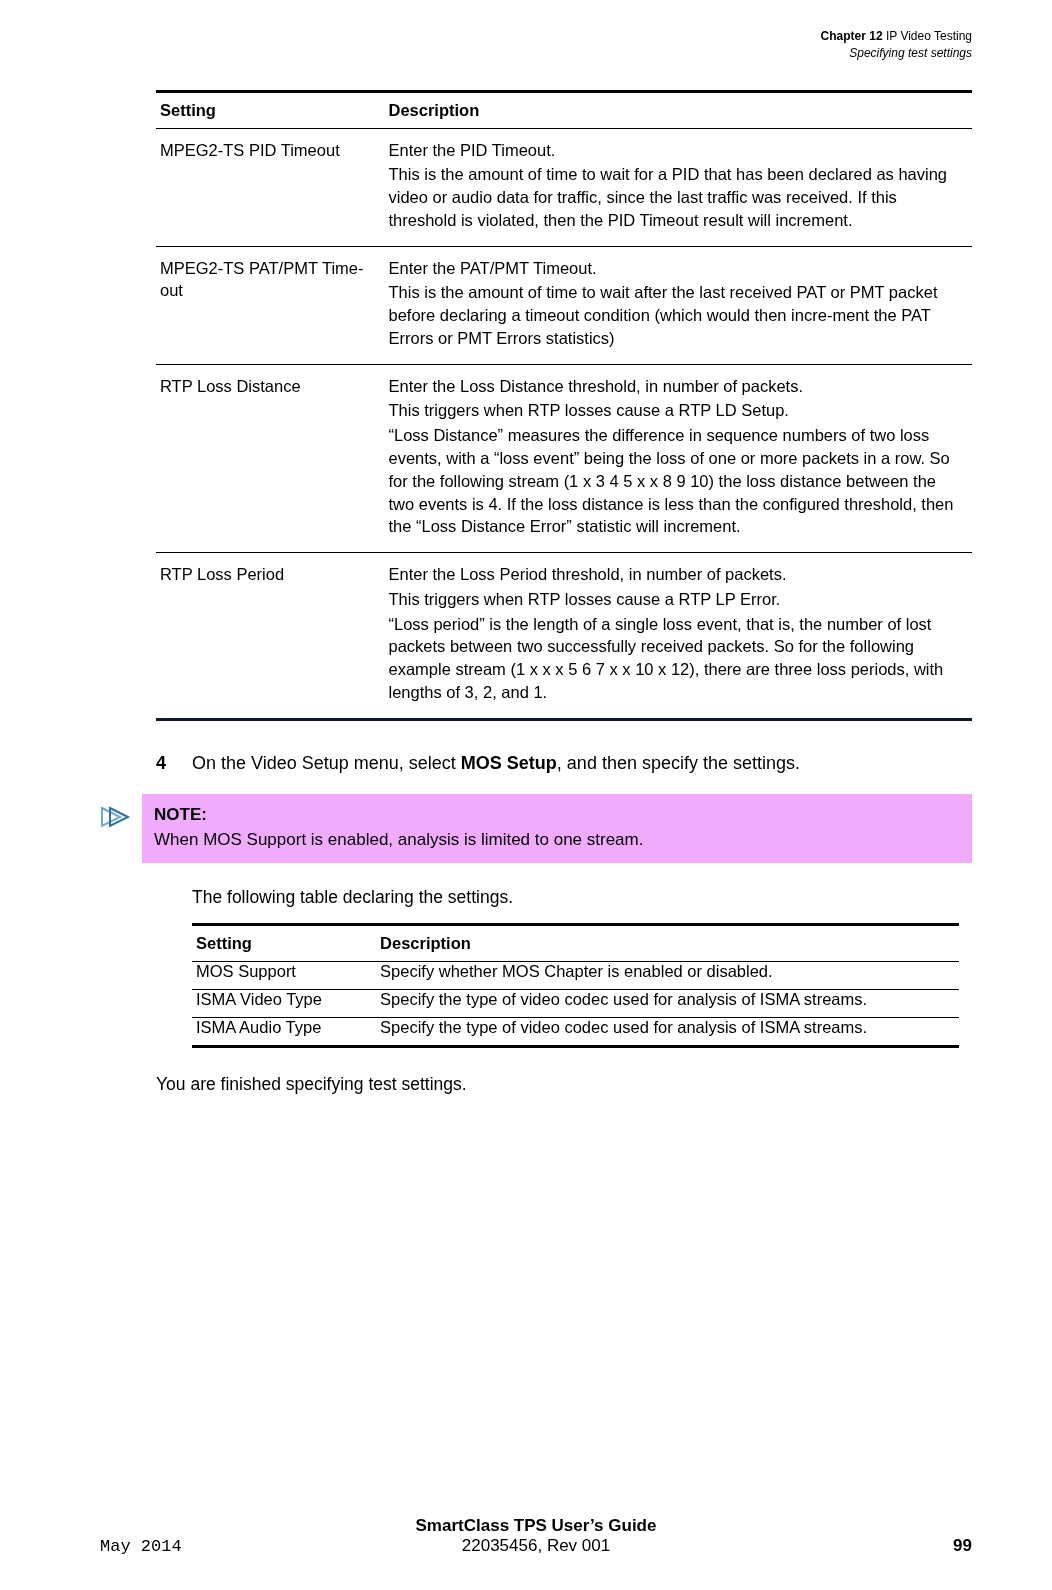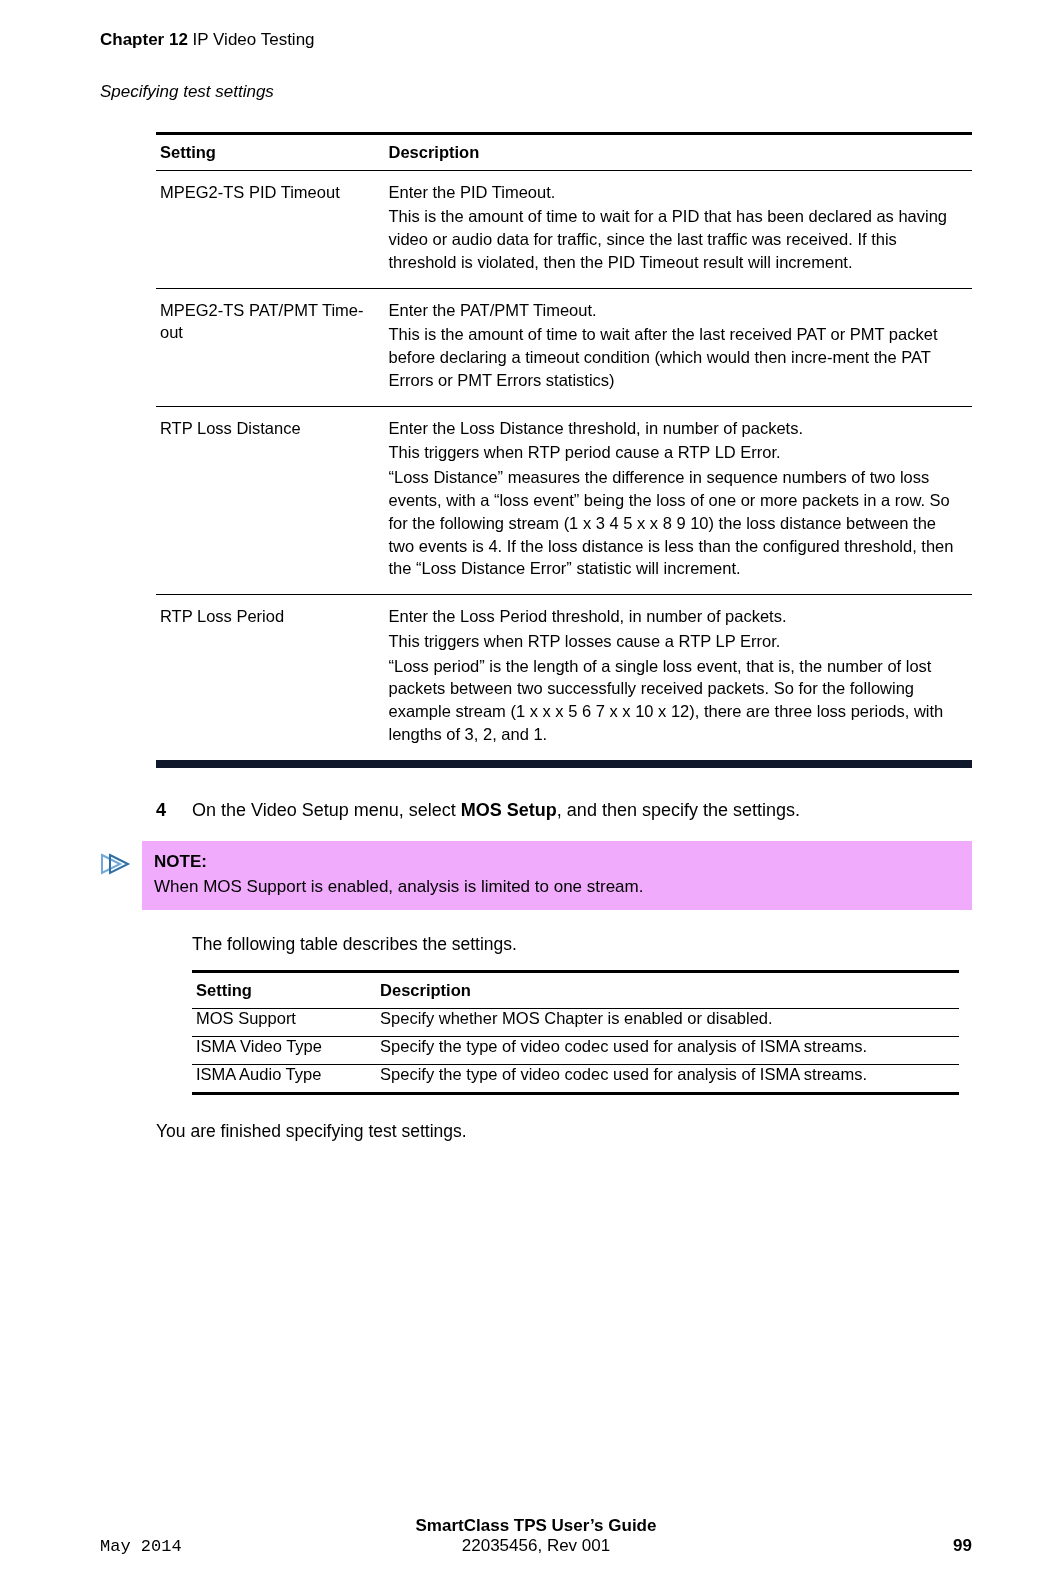--- a/index.html
+++ b/index.html
@@ -10,28 +10,28 @@
     font-family: Arial, Helvetica, sans-serif;
     color: #000;
     width: 1052px;
     height: 1590px;
     position: relative;
   }
   .page {
     padding: 28px 80px 0 100px;
   }
   .header-right {
-    text-align: left;
-    font-size: 17px;
+    text-align: right;
+    font-size: 12px;
     line-height: 1.4;
     margin-bottom: 28px;
   }
   .header-right .chapter { }
   .header-right .chapter b { font-weight: bold; }
-  .header-right .section { font-style: italic; margin-top: 28px; }
+  .header-right .section { font-style: italic; }
 
   .content {
     margin-left: 56px;
   }
 
   table.settings {
     border-collapse: collapse;
     width: 100%;
     font-size: 16.5px;
   }
@@ -42,21 +42,21 @@
   table.settings th {
     text-align: left;
     font-weight: bold;
     padding: 8px 10px 8px 4px;
     vertical-align: top;
   }
   table.settings tbody tr {
     border-bottom: 1px solid #000;
   }
   table.settings tbody tr:last-child {
-    border-bottom: 8px solid #0f172a;
+    border-bottom: 3px solid #0f172a;
   }
   table.settings td {
     vertical-align: top;
     padding: 10px 10px 12px 4px;
     line-height: 1.38;
     margin-top: 23px;
   }
   table.settings .col-setting { width: 28%; }
   table.settings p { margin: 0 0 2px 0; }
 
@@ -174,21 +174,21 @@
           <td>MPEG2-TS PAT/PMT Time-out</td>
           <td>
             <p>Enter the PAT/PMT Timeout.</p>
             <p>This is the amount of time to wait after the last received PAT or PMT packet before declaring a timeout condition (which would then incre-ment the PAT Errors or PMT Errors statistics)</p>
           </td>
         </tr>
         <tr>
           <td>RTP Loss Distance</td>
           <td>
             <p>Enter the Loss Distance threshold, in number of packets.</p>
-            <p>This triggers when RTP period cause a RTP LD Error.</p>
+            <p>This triggers when RTP losses cause a RTP LD Setup.</p>
             <p>“Loss Distance” measures the difference in sequence numbers of two loss events, with a “loss event” being the loss of one or more packets in a row. So for the following stream (1 x 3 4 5 x x 8 9 10) the loss distance between the two events is 4. If the loss distance is less than the configured threshold, then the “Loss Distance Error” statistic will increment.</p>
           </td>
         </tr>
         <tr>
           <td>RTP Loss Period</td>
           <td>
             <p>Enter the Loss Period threshold, in number of packets.</p>
             <p>This triggers when RTP losses cause a RTP LP Error.</p>
             <p>“Loss period” is the length of a single loss event, that is, the number of lost packets between two successfully received packets. So for the following example stream (1 x x x 5 6 7 x x 10 x 12), there are three loss periods, with lengths of 3, 2, and 1.</p>
           </td>
@@ -209,21 +209,21 @@
           <polygon points="2,4 20,13 2,22" fill="none" stroke="#6fa8d9" stroke-width="2"></polygon>
           <polygon points="10,4 28,13 10,22" fill="none" stroke="#2f6fa3" stroke-width="2"></polygon>
         </svg>
       </div>
       <div class="note-box">
         <span class="note-label">NOTE:</span>
         <span>When MOS Support is enabled, analysis is limited to one stream.</span>
       </div>
     </div>
 
-    <p class="para">The following table describes the settings.</p>
+    <p class="para">The following table declaring the settings.</p>
 
     <table class="settings2">
       <thead>
         <tr>
           <th class="col-setting">Setting</th>
           <th>Description</th>
         </tr>
       </thead>
       <tbody>
         <tr>

